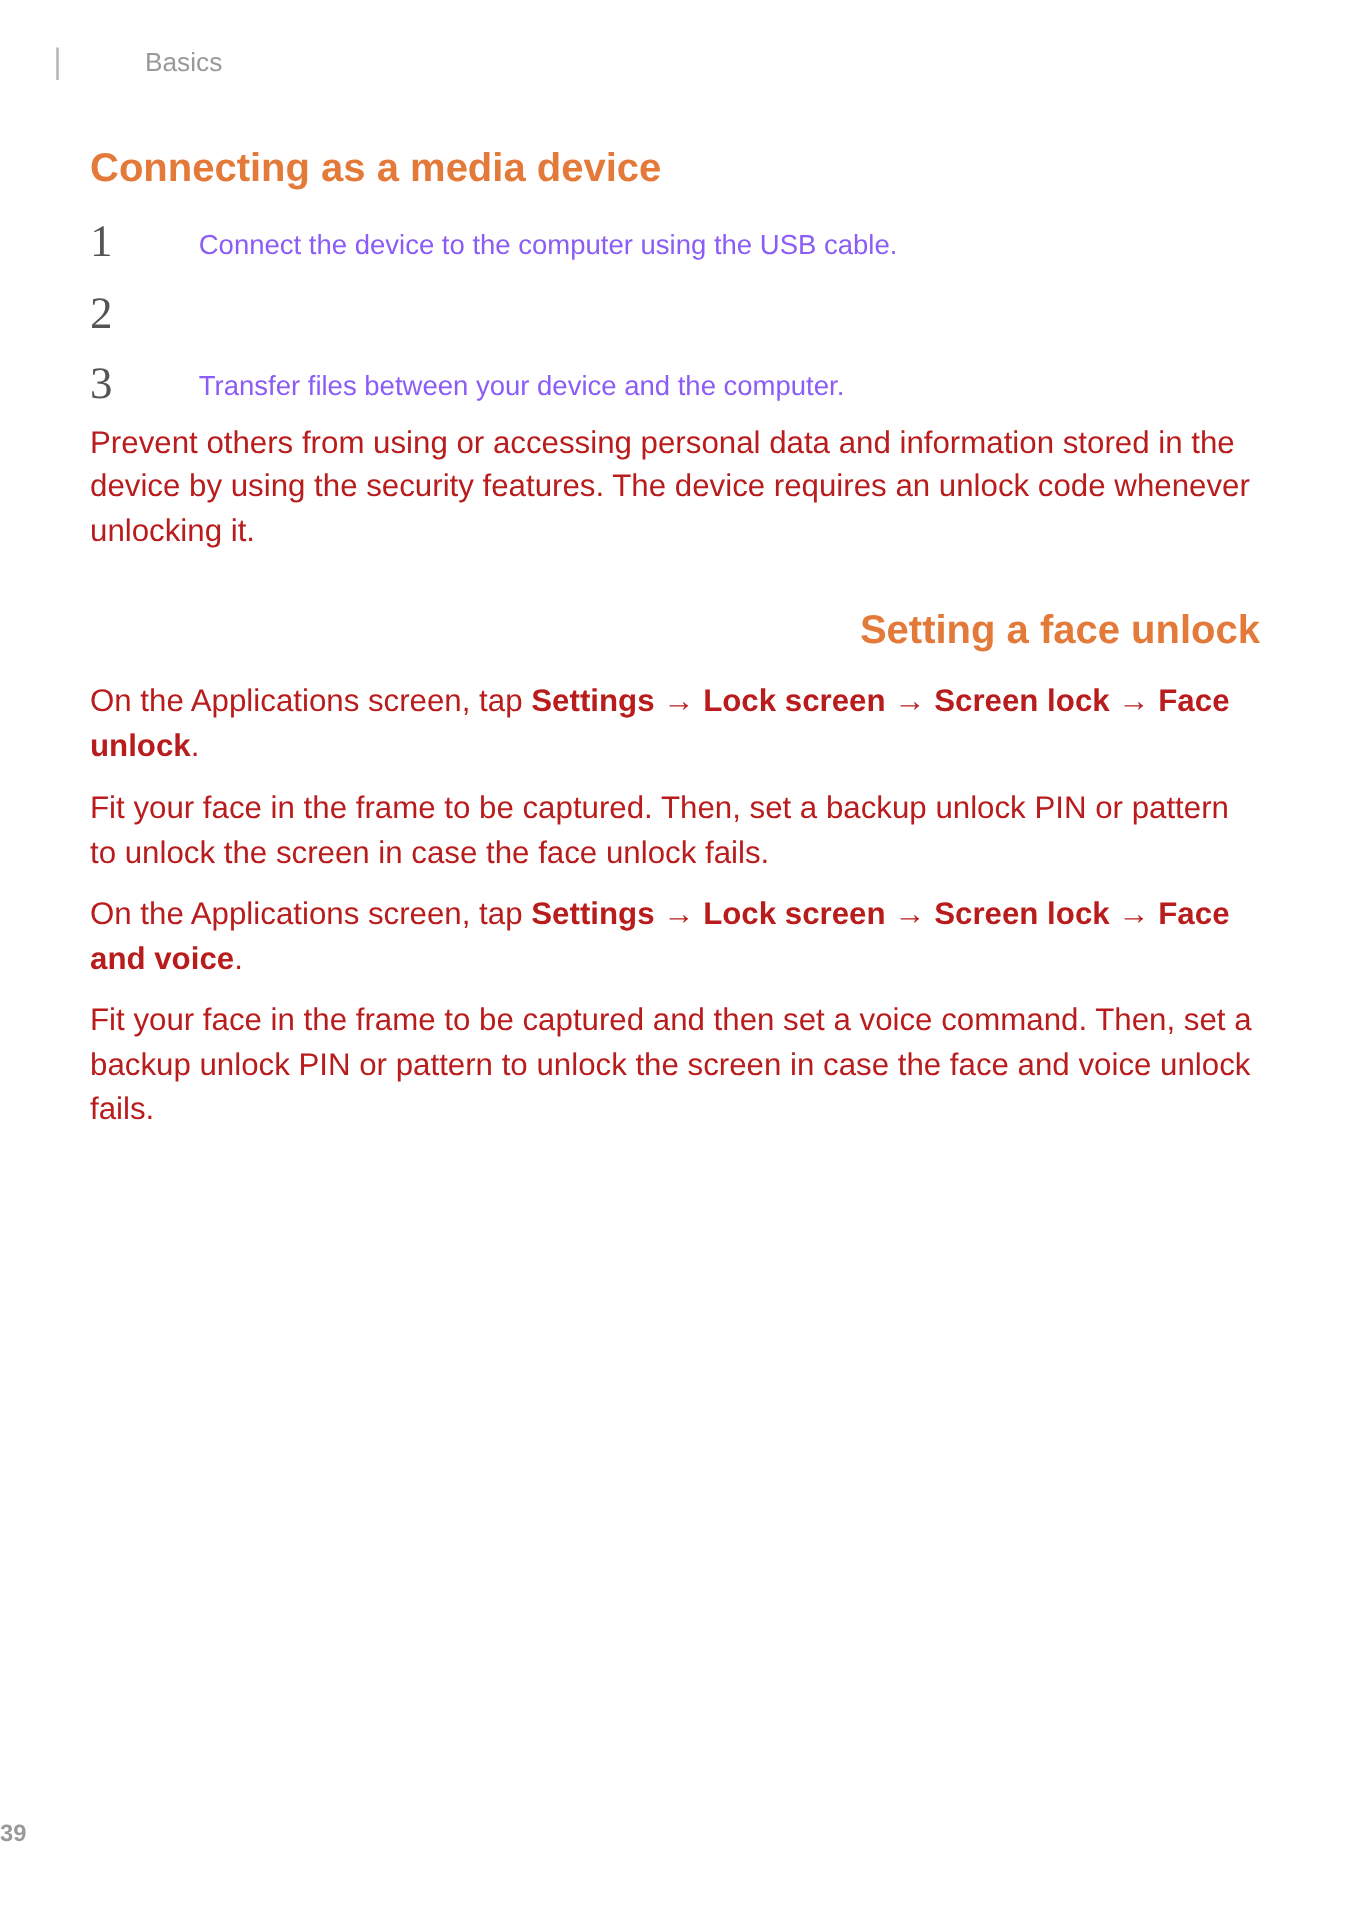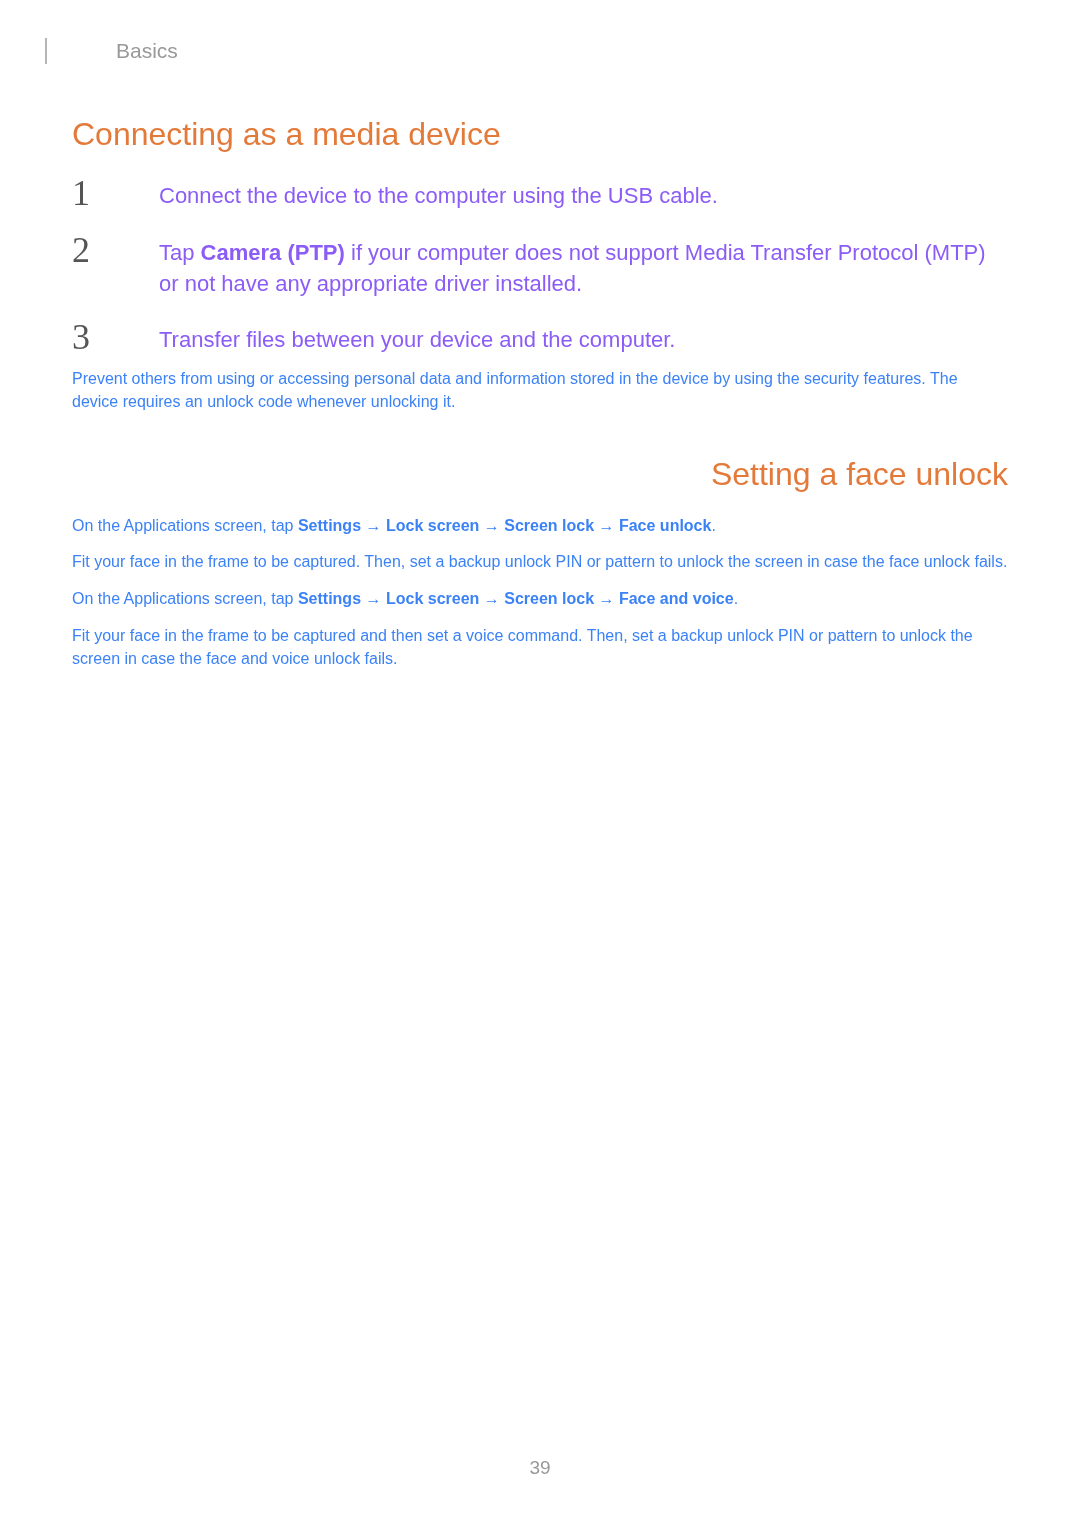--- a/index.html
+++ b/index.html
@@ -33,21 +33,21 @@
       color: #999999;
       font-weight: 400;
     }
     .content {
       padding-left: 72px;
       padding-right: 72px;
     }
     .section-heading {
       color: #e37a3a;
       font-size: 32px;
-      font-weight: 400;
+      font-weight: 700;
       margin-top: 52px;
       margin-bottom: 22px;
     }
     .step-row {
       display: flex;
       align-items: flex-start;
       margin-bottom: 12px;
     }
     .step-number {
       font-size: 36px;
@@ -75,33 +75,34 @@
       font-weight: 700;
     }
     .main-heading {
       color: #2b7bbd;
       font-size: 43px;
       font-weight: 700;
       margin-top: 72px;
       margin-bottom: 16px;
     }
     .body-text {
-      font-size: 16px;
-      color: #3b82f6;
+      font-size: 25px;
+      color: #b91c1c;
       line-height: 1.42;
       margin-bottom: 14px;
     }
     .page-number {
       position: absolute;
       bottom: 48px;
       left: 0;
       width: 100%;
-      text-align: center;
+      text-align: left;
       font-size: 19px;
       color: #999999;
+      font-weight: bold;
     }
     .steps-container {
       margin-top: 8px;
     }
     .step-row + .step-row {
       margin-top: 20px;
     }
   </style>
 </head>
 <body>
@@ -120,21 +121,20 @@
     <div class="step-row">
       <div class="step-number">1</div>
       <div class="step-body">
         <p>Connect the device to the computer using the USB cable.</p>
       </div>
     </div>
 
     <div class="step-row">
       <div class="step-number">2</div>
       <div class="step-body">
-        <p><span>Tap </span><span class="bold">Camera (PTP)</span><span> if your computer does not support Media Transfer Protocol (MTP) or not have any appropriate driver installed.</span></p>
       </div>
     </div>
 
     <div class="step-row">
       <div class="step-number">3</div>
       <div class="step-body">
         <p>Transfer files between your device and the computer.</p>
       </div>
     </div>
 

